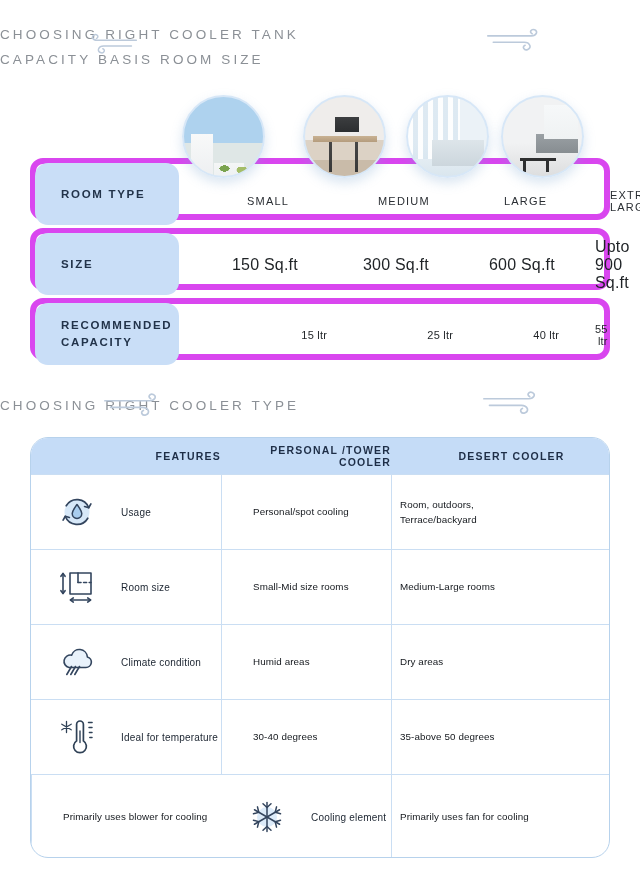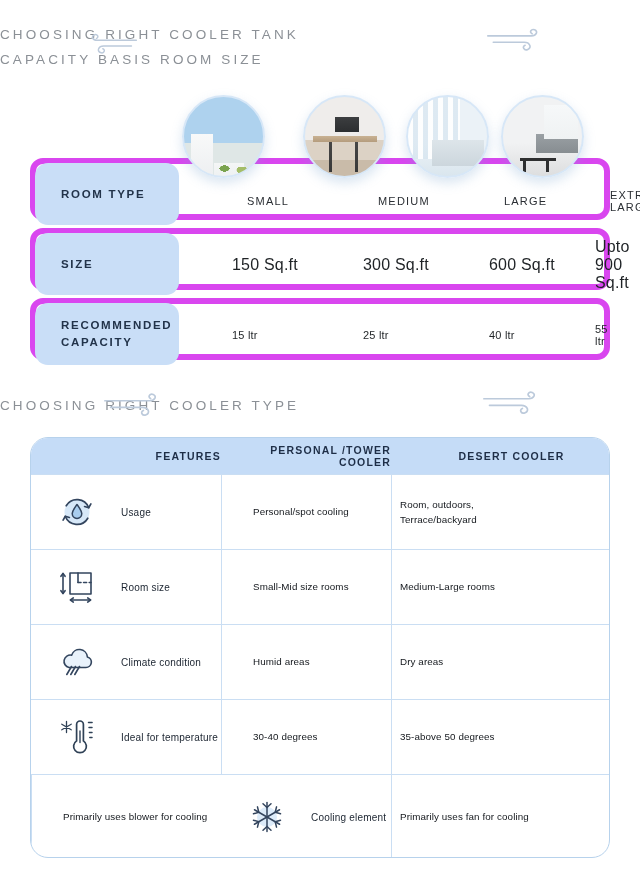--- a/index.html
+++ b/index.html
@@ -26,21 +26,21 @@
     border:6px solid #d946ef;border-radius:13px;
     display:grid;grid-template-columns:160px 95px 90px 70px auto;align-items:center;gap:36px;
   }
   .cap-label{
     box-sizing:border-box;width:144px;height:62px;margin:-1px 0 0 -1px;border-radius:13px;
     background:#c9def7;display:flex;align-items:center;padding:0 10px 0 26px;
     color:#22334a;font-size:11.5px;font-weight:600;letter-spacing:1.7px;line-height:1.45;
   }
   .cap-val{font-size:16px;color:#1f2326;letter-spacing:.2px;}
   .cap-roomtype{font-size:11px;font-weight:500;color:#2a2e33;letter-spacing:1.2px;padding-top:12px;margin-left:15px;}
-  .cap-ltr{font-size:11px;}
+  .cap-ltr{font-size:11px;text-align:right;}
   
   .room-circle{
     position:absolute;top:95px;width:83px;height:83px;border-radius:50%;
     border:2px solid #d7e7f7;box-sizing:border-box;z-index:5;
     box-shadow:0 5px 12px rgba(120,160,205,.28);overflow:hidden;
   }
   #circle-small{left:182px;background:
     radial-gradient(closest-side,#7aa34f 0 68%,transparent 70%) no-repeat 52% 96%/15px 9px,
     radial-gradient(closest-side,#a4bd68 0 68%,transparent 70%) no-repeat 80% 99%/16px 10px,
     linear-gradient(#f8f9f9,#eceef0) no-repeat 12% 118%/22px 48px,

